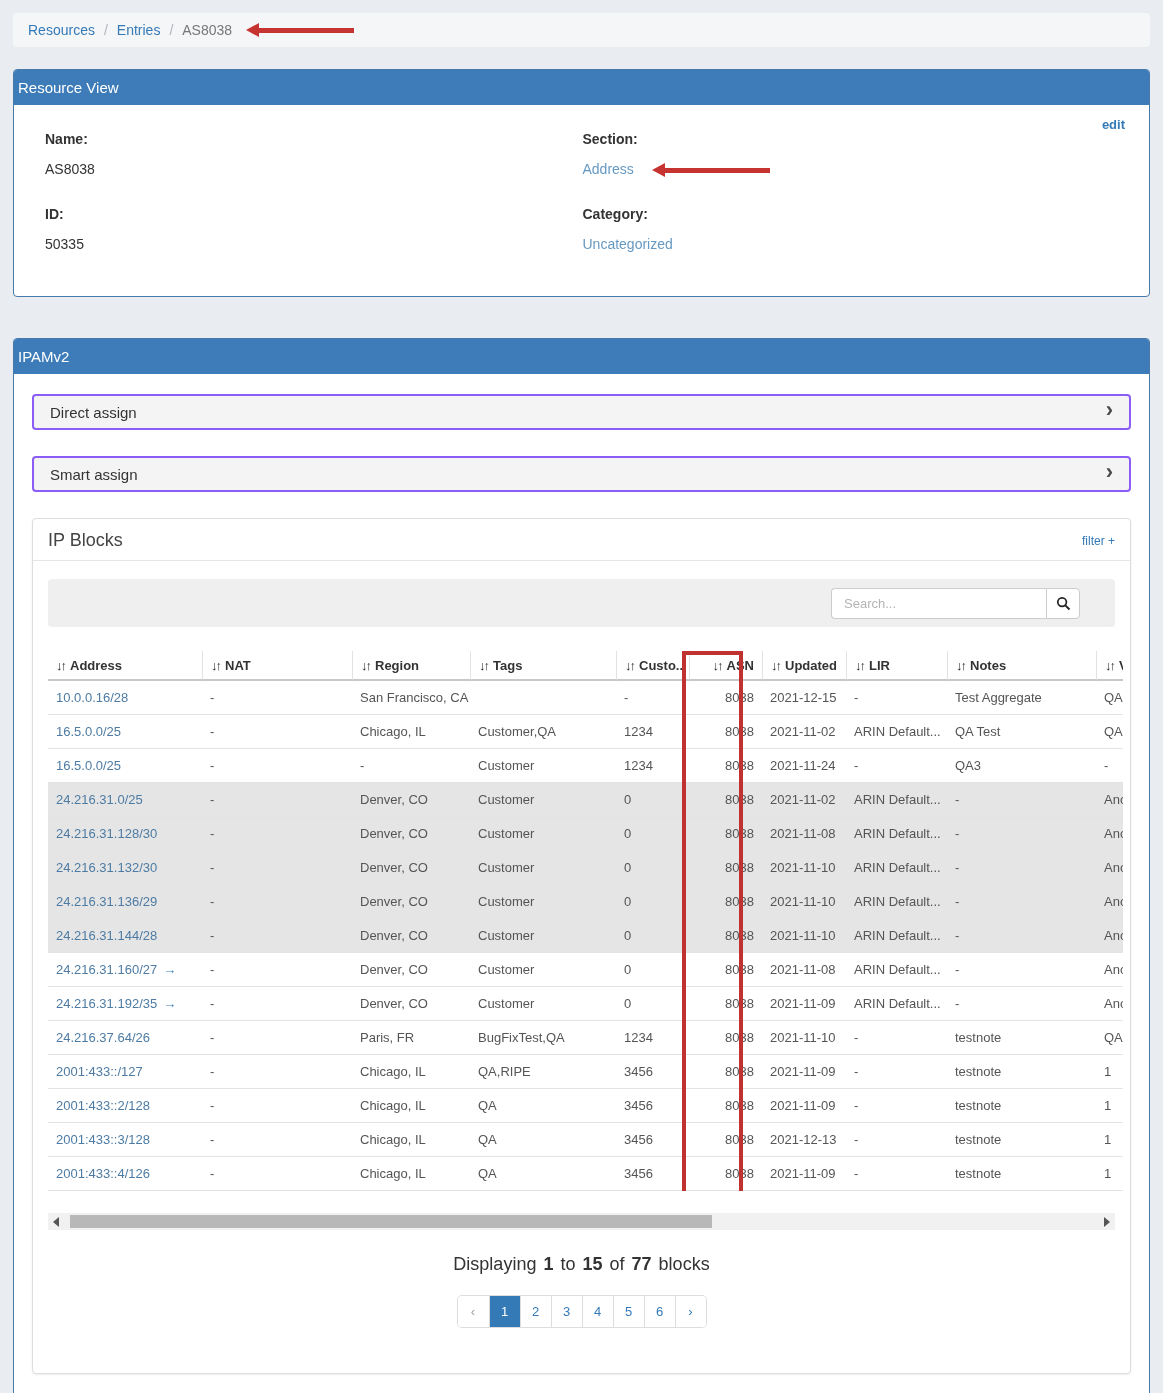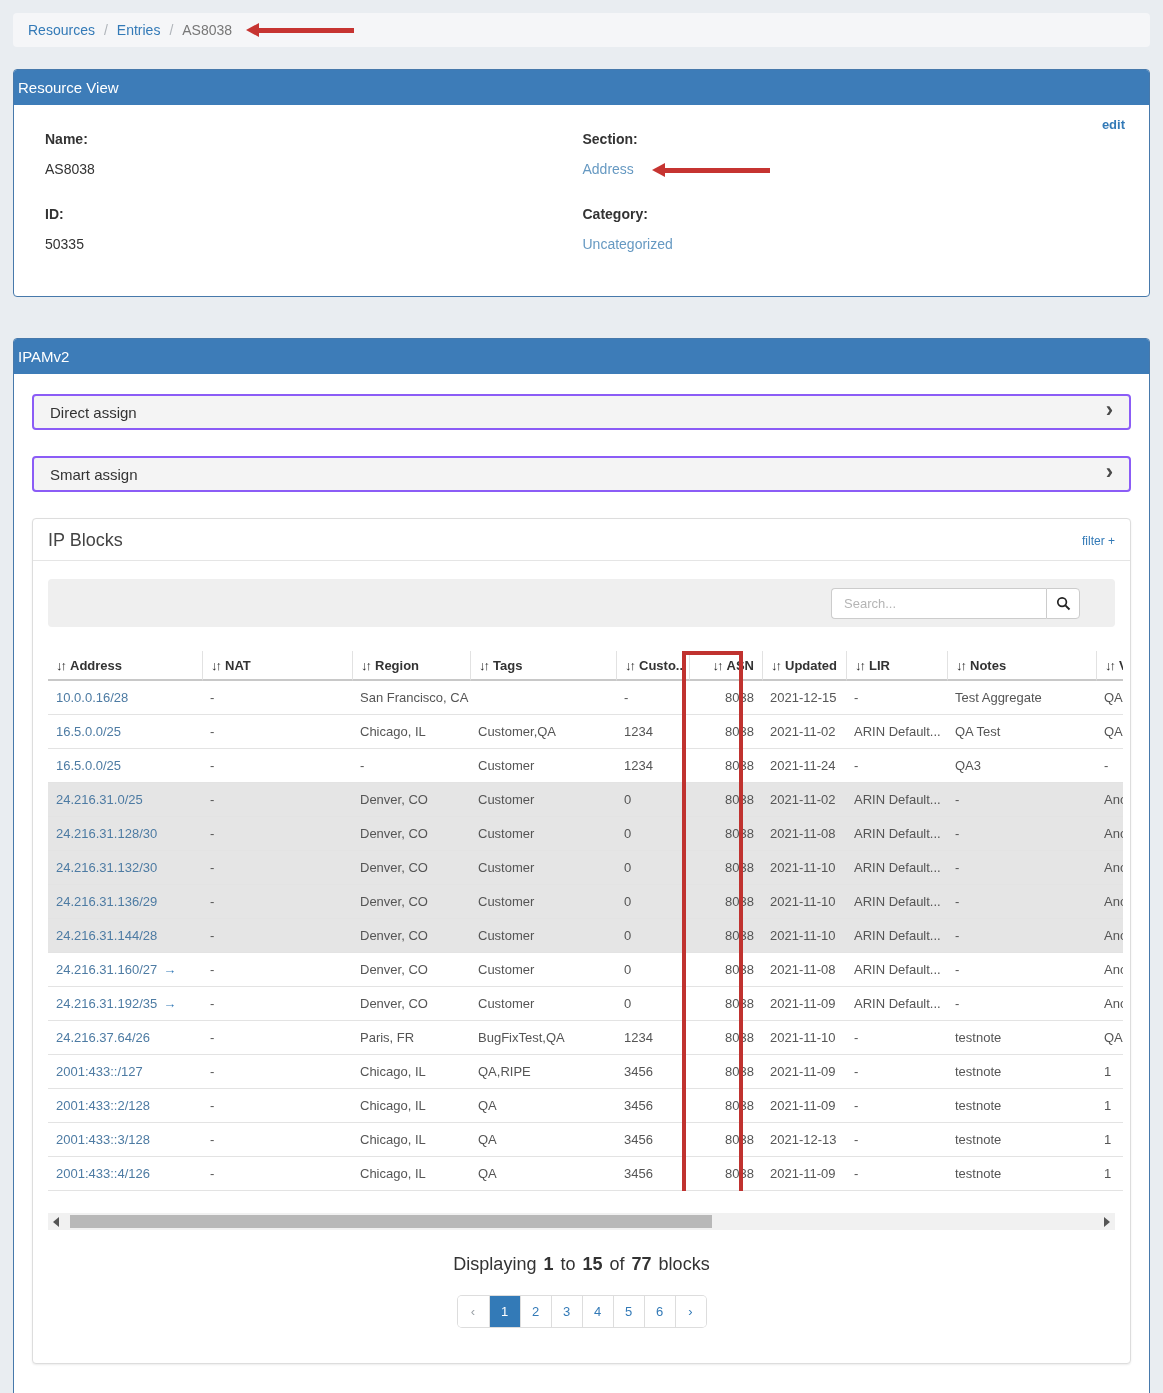--- a/index.html
+++ b/index.html
@@ -44,21 +44,21 @@
                cursor:pointer; height:36px; }
   .acc-label { font-size:15px; color:#333; }
   .chev { font-size:22px; line-height:14px; color:#4a4a4a; font-weight:bold; padding-bottom:4px; }
 
   
   .subpanel { border:1px solid #ddd; border-radius:4px; background:#fff; box-shadow:0 1px 2px rgba(0,0,0,.08); }
   .subpanel-head { display:flex; align-items:center; justify-content:space-between;
                    padding:11px 15px 9px 15px; border-bottom:1px solid #e5e5e5;text-align:right; }
   .sp-title { font-size:18px; color:#444; }
   .filter-link { color:#337ab7; font-size:12px; }
-  .subpanel-body { padding:18px 15px 36px 15px; }
+  .subpanel-body { padding:18px 15px 46px 15px; }
 
   .toolbar { background:#efefef; border-radius:4px; height:48px; display:flex; align-items:center;
              justify-content:flex-end; padding:0 35px 0 10px; }
   .searchgroup { display:flex; }
   .searchgroup input { width:215px; height:31px; border:1px solid #ccc; border-right:none;
                        border-radius:4px 0 0 4px; padding:0 12px; font-size:13px; color:#555;
                        font-family:"Liberation Sans", sans-serif; background:#fff; outline:none; }
   .searchgroup input::placeholder { color:#b5b5b5; }
   .searchgroup button { width:34px; height:31px; border:1px solid #ccc; border-radius:0 4px 4px 0;
                         background:#fff; cursor:pointer; display:flex; align-items:center; justify-content:center; }

